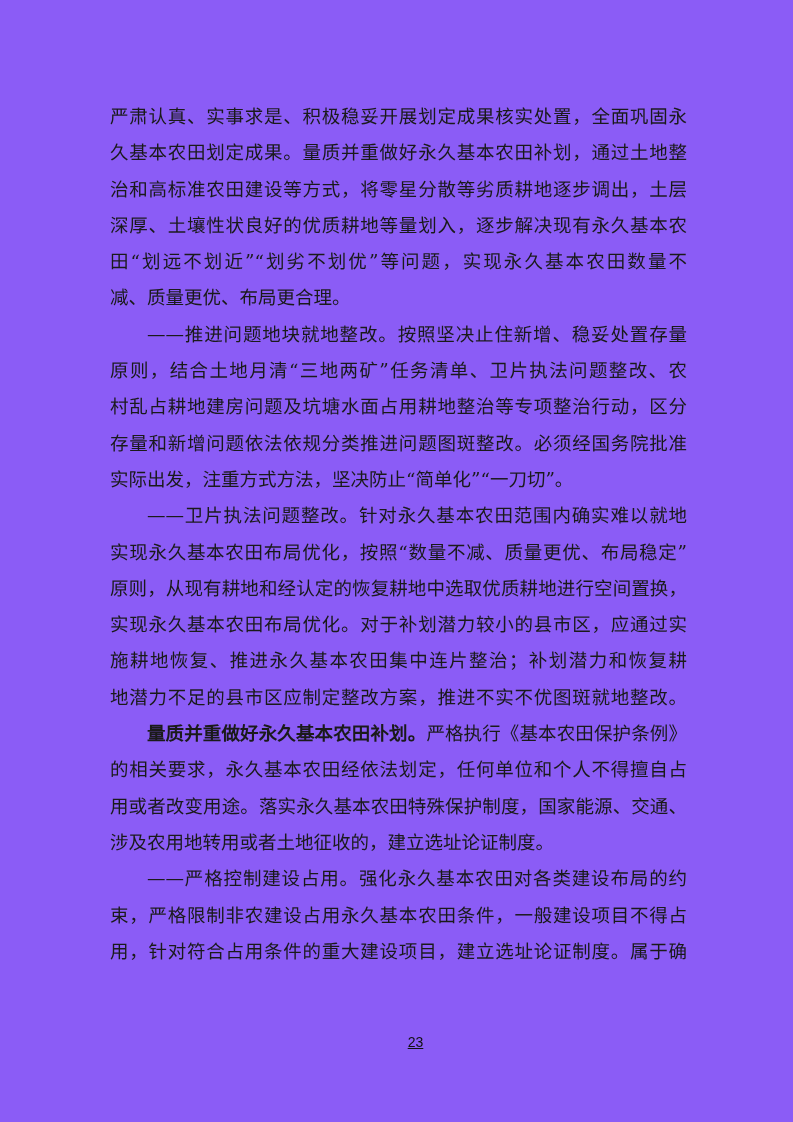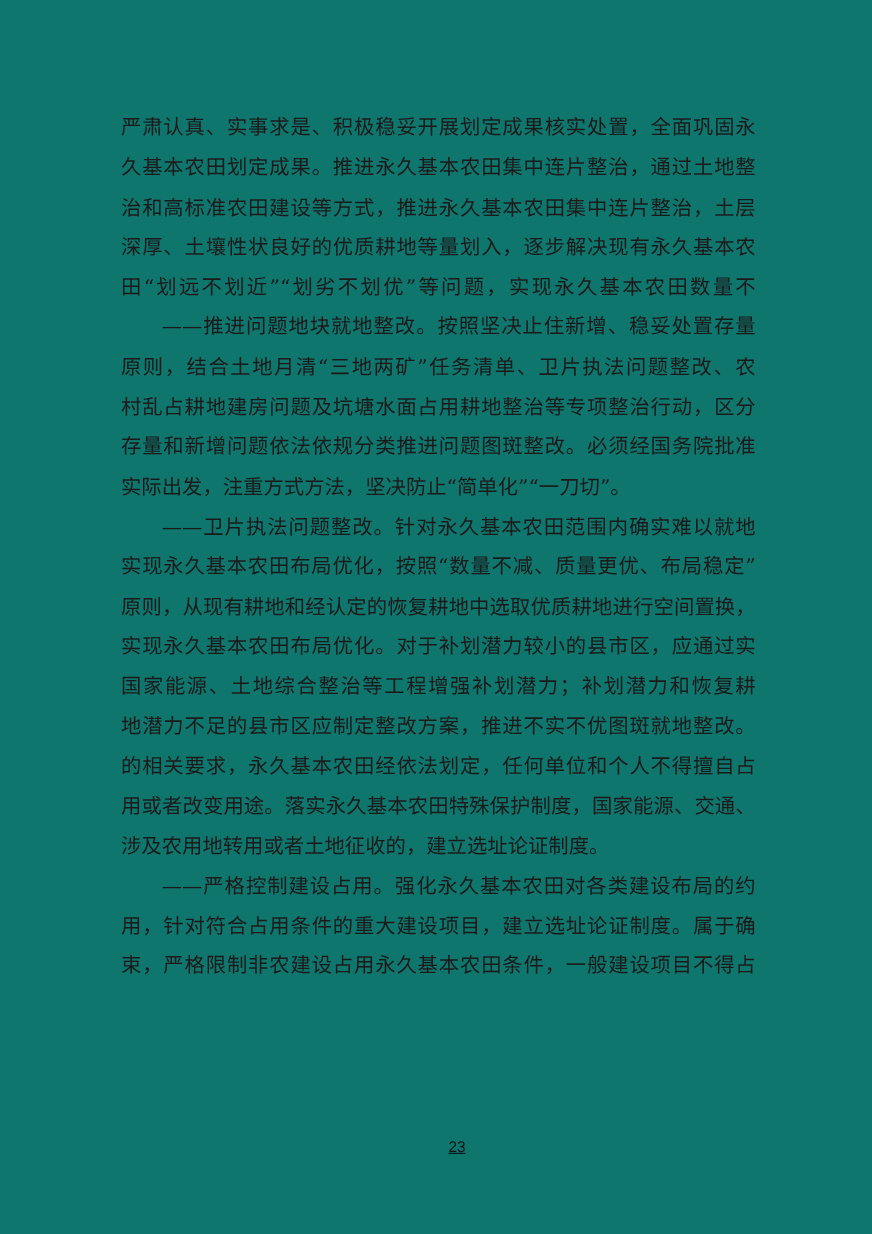--- a/index.html
+++ b/index.html
@@ -4,21 +4,21 @@
 <style>
   html, body {
     margin: 0;
     padding: 0;
     background: #ffffff;
   }
   .page {
     position: relative;
     width: 793px;
     height: 1122px;
-    background: #0f766e;
+    background: #8b5cf6;
     overflow: hidden;
     font-family: "DejaVu Serif", "Liberation Serif", serif;
     color: #1a1a1a;
   }
   .doc-body {
     position: absolute;
     left: 110px;
     top: 99px;
     width: 577px;
   }
@@ -51,36 +51,38 @@
     color: #111111;
     text-decoration: underline;
   }
 </style>
 </head>
 <body>
 
 <div class="page">
   <main class="doc-body">
       <div class="line fill"><span class="seg">严肃认真、实事求是、积极稳妥开展划定成果核实处置，全面巩固永</span></div>
-      <div class="line fill"><span class="seg">久基本农田划定成果。推进永久基本农田集中连片整治，通过土地整</span></div>
-      <div class="line fill"><span class="seg">治和高标准农田建设等方式，推进永久基本农田集中连片整治，土层</span></div>
+      <div class="line fill"><span class="seg">久基本农田划定成果。量质并重做好永久基本农田补划，通过土地整</span></div>
+      <div class="line fill"><span class="seg">治和高标准农田建设等方式，将零星分散等劣质耕地逐步调出，土层</span></div>
       <div class="line fill"><span class="seg">深厚、土壤性状良好的优质耕地等量划入，逐步解决现有永久基本农</span></div>
       <div class="line fill"><span class="seg">田“划远不划近”“划劣不划优”等问题，实现永久基本农田数量不</span></div>
+      <div class="line"><span class="seg">减、质量更优、布局更合理。</span></div>
       <div class="line fill indent"><span class="seg">——推进问题地块就地整改。按照坚决止住新增、稳妥处置存量</span></div>
       <div class="line fill"><span class="seg">原则，结合土地月清“三地两矿”任务清单、卫片执法问题整改、农</span></div>
       <div class="line fill"><span class="seg">村乱占耕地建房问题及坑塘水面占用耕地整治等专项整治行动，区分</span></div>
       <div class="line fill"><span class="seg">存量和新增问题依法依规分类推进问题图斑整改。必须经国务院批准</span></div>
       <div class="line"><span class="seg">实际出发，注重方式方法，坚决防止“简单化”“一刀切”。</span></div>
       <div class="line fill indent"><span class="seg">——卫片执法问题整改。针对永久基本农田范围内确实难以就地</span></div>
       <div class="line fill"><span class="seg">实现永久基本农田布局优化，按照“数量不减、质量更优、布局稳定”</span></div>
       <div class="line fill"><span class="seg">原则，从现有耕地和经认定的恢复耕地中选取优质耕地进行空间置换，</span></div>
       <div class="line fill"><span class="seg">实现永久基本农田布局优化。对于补划潜力较小的县市区，应通过实</span></div>
-      <div class="line fill"><span class="seg">国家能源、土地综合整治等工程增强补划潜力；补划潜力和恢复耕</span></div>
+      <div class="line fill"><span class="seg">施耕地恢复、推进永久基本农田集中连片整治；补划潜力和恢复耕</span></div>
       <div class="line fill"><span class="seg">地潜力不足的县市区应制定整改方案，推进不实不优图斑就地整改。</span></div>
+      <div class="line fill indent"><span class="seg bold">量质并重做好永久基本农田补划。</span><span class="seg">严格执行《基本农田保护条例》</span></div>
       <div class="line fill"><span class="seg">的相关要求，永久基本农田经依法划定，任何单位和个人不得擅自占</span></div>
       <div class="line fill"><span class="seg">用或者改变用途。落实永久基本农田特殊保护制度，国家能源、交通、</span></div>
       <div class="line"><span class="seg">涉及农用地转用或者土地征收的，建立选址论证制度。</span></div>
       <div class="line fill indent"><span class="seg">——严格控制建设占用。强化永久基本农田对各类建设布局的约</span></div>
+      <div class="line fill"><span class="seg">束，严格限制非农建设占用永久基本农田条件，一般建设项目不得占</span></div>
       <div class="line fill"><span class="seg">用，针对符合占用条件的重大建设项目，建立选址论证制度。属于确</span></div>
-      <div class="line fill"><span class="seg">束，严格限制非农建设占用永久基本农田条件，一般建设项目不得占</span></div>
     </main>
   <div class="pagenum">23</div>
 </div>
 
 </body></html>

